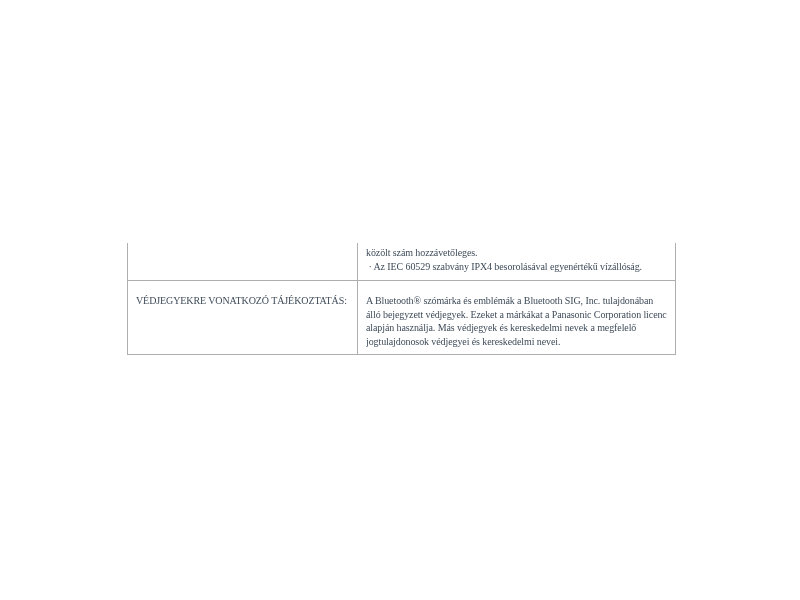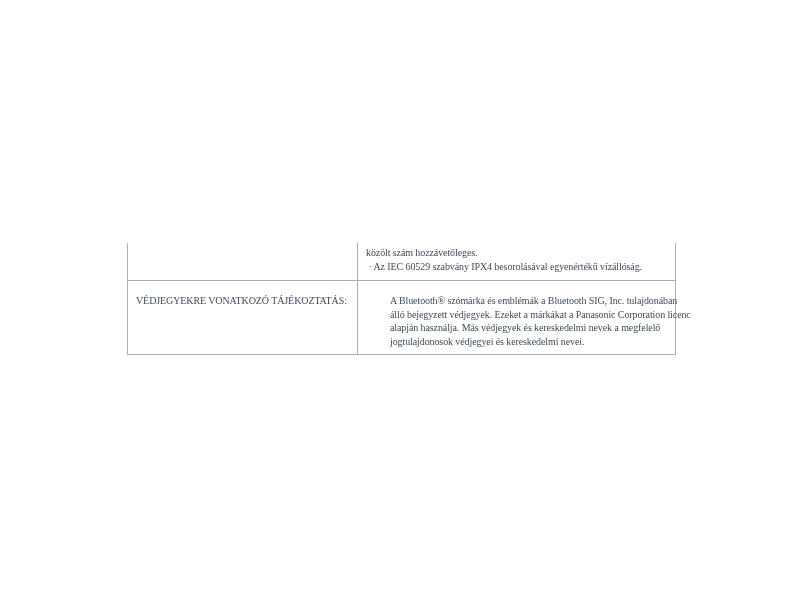--- a/index.html
+++ b/index.html
@@ -35,21 +35,20 @@
     font-size: 10px;
     letter-spacing: -0.1px;
     line-height: 13.5px;
   }
   .t-row {
     display: flex;
     align-items: stretch;
   }
   .t-row + .t-row {
     border-top: 1px solid var(--border-color);
-    gap: 24px;
   }
   .cell {
     min-height: 100%;
   }
   .label-cell {
     width: 230px;
     flex: 0 0 230px;
     border-right: 1px solid var(--border-color);
     padding: 13px 8px 6px 8px;
   }

